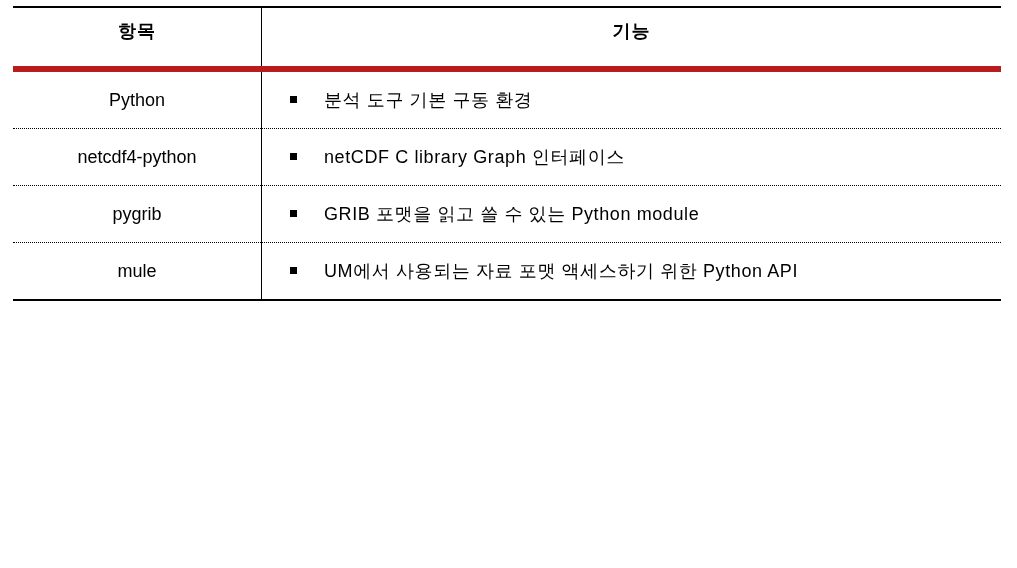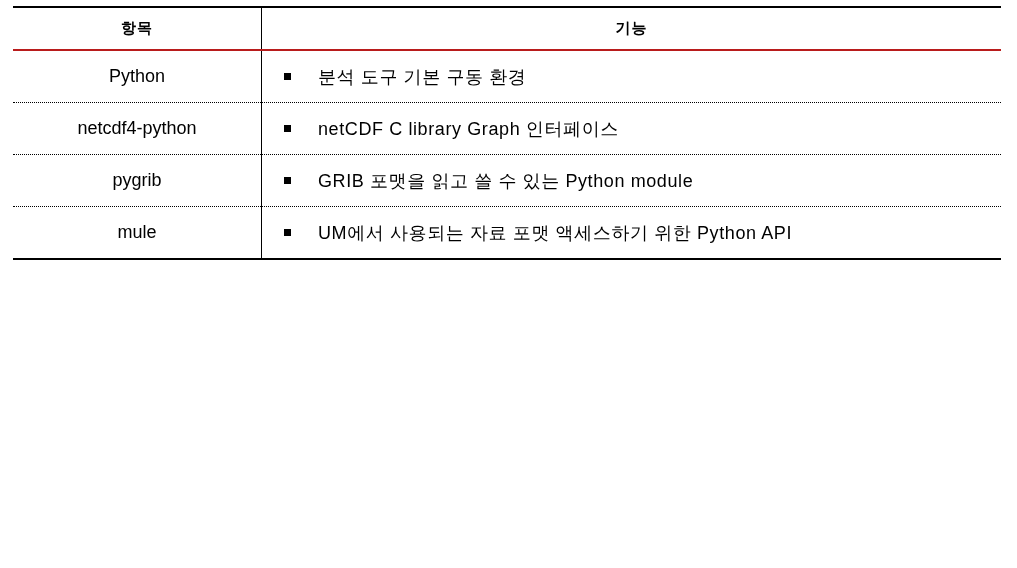--- a/index.html
+++ b/index.html
@@ -29,25 +29,25 @@
   }
 
   
   table.spec-table {
     border-top: 2px solid #000;
     border-bottom: 2px solid #000;
   }
 
   
   thead th {
-    border-bottom: 2px solid #b91c1c;
-    font-size: 15px;
+    border-bottom: 6px solid #b91c1c;
+    font-size: 18px;
     font-weight: bold;
     text-align: center;
-    padding: 11px 0 11px 0;
+    padding: 11px 0 23px 0;
     letter-spacing: 1px;
   }
   thead th.col-item {
     width: 248px;
   }
   thead th.col-func {
     border-left: 1.5px solid #000;
   }
 
   
@@ -68,21 +68,21 @@
   }
 
   td.func-cell {
     border-left: 1.5px solid #000;
     vertical-align: middle;
     padding: 8px 0 8px 12px;
   }
 
   ul.func-list {
     list-style: none;
-    margin: 8px;
+    margin: 14px;
     padding: 0;
   }
   ul.func-list li {
     position: relative;
     padding-left: 36px;
     font-size: 18px;
     line-height: 1.0;
     margin: 9px 0;
     white-space: nowrap;
     letter-spacing: 0.6px;

